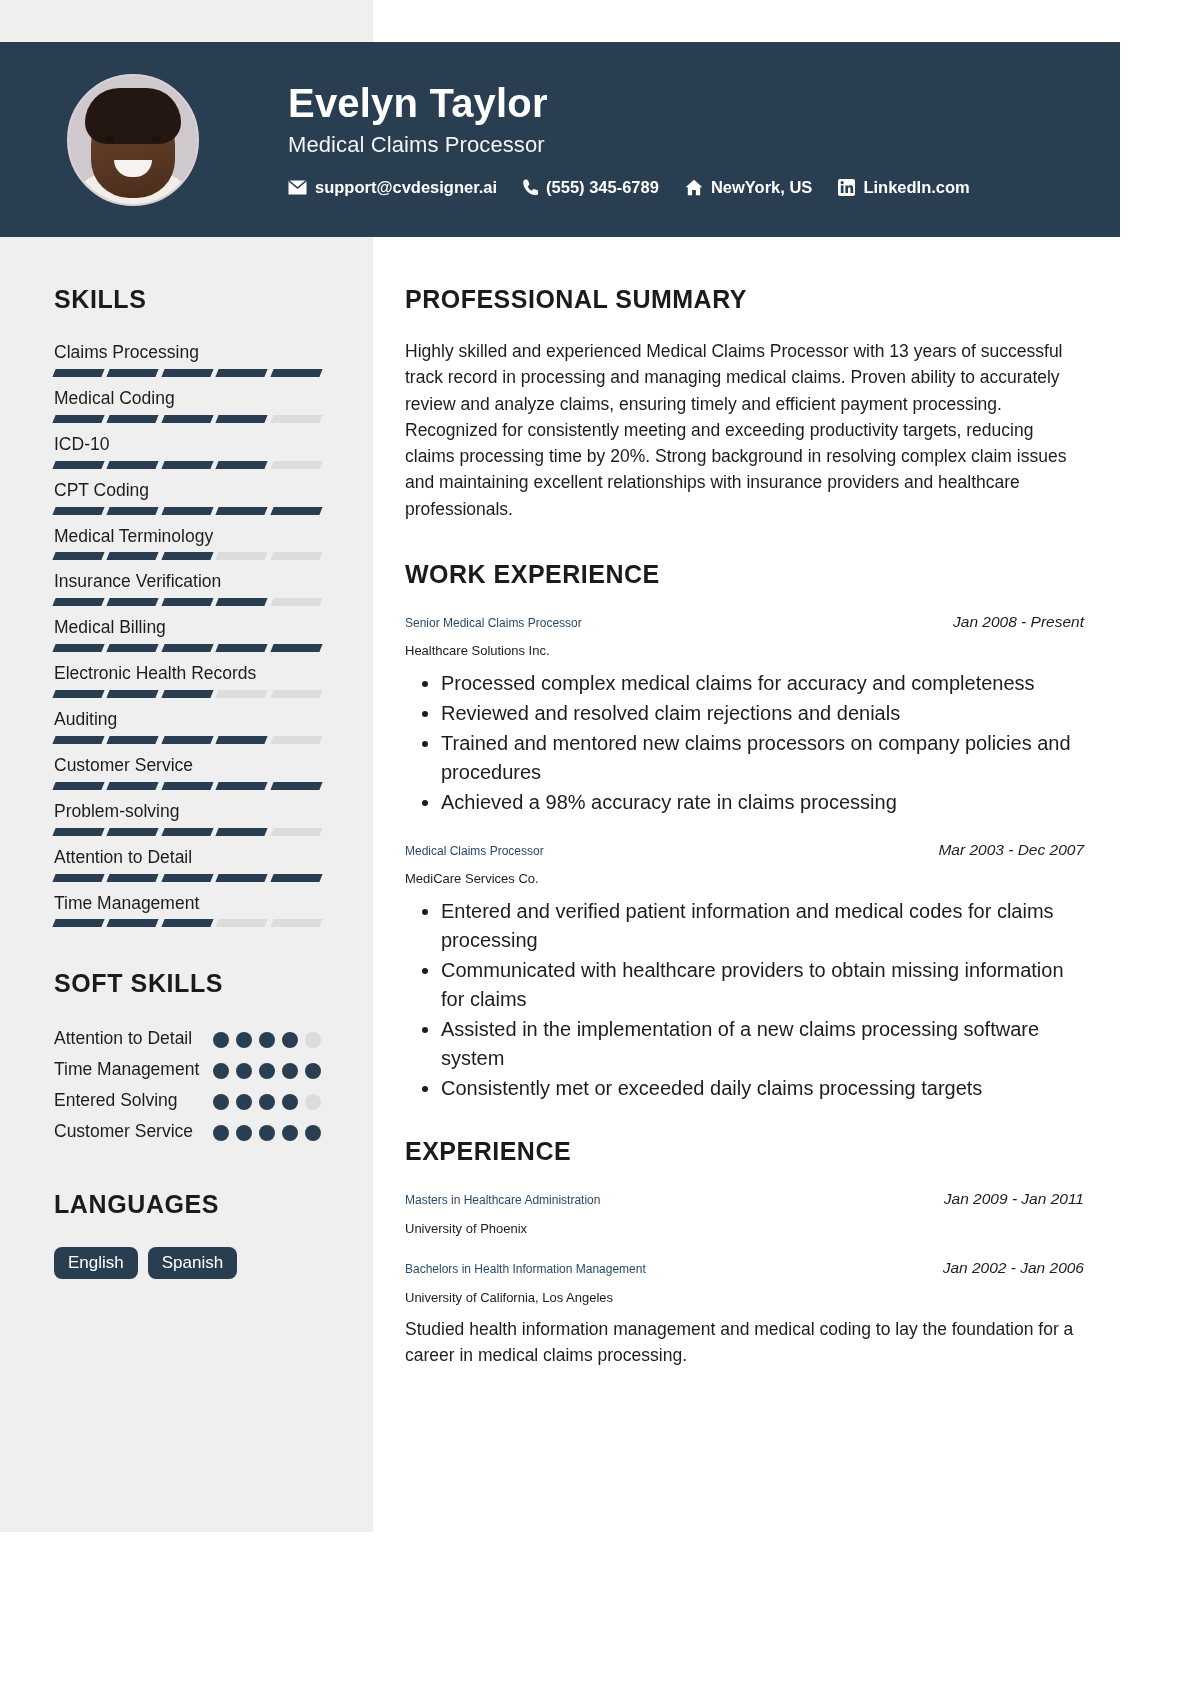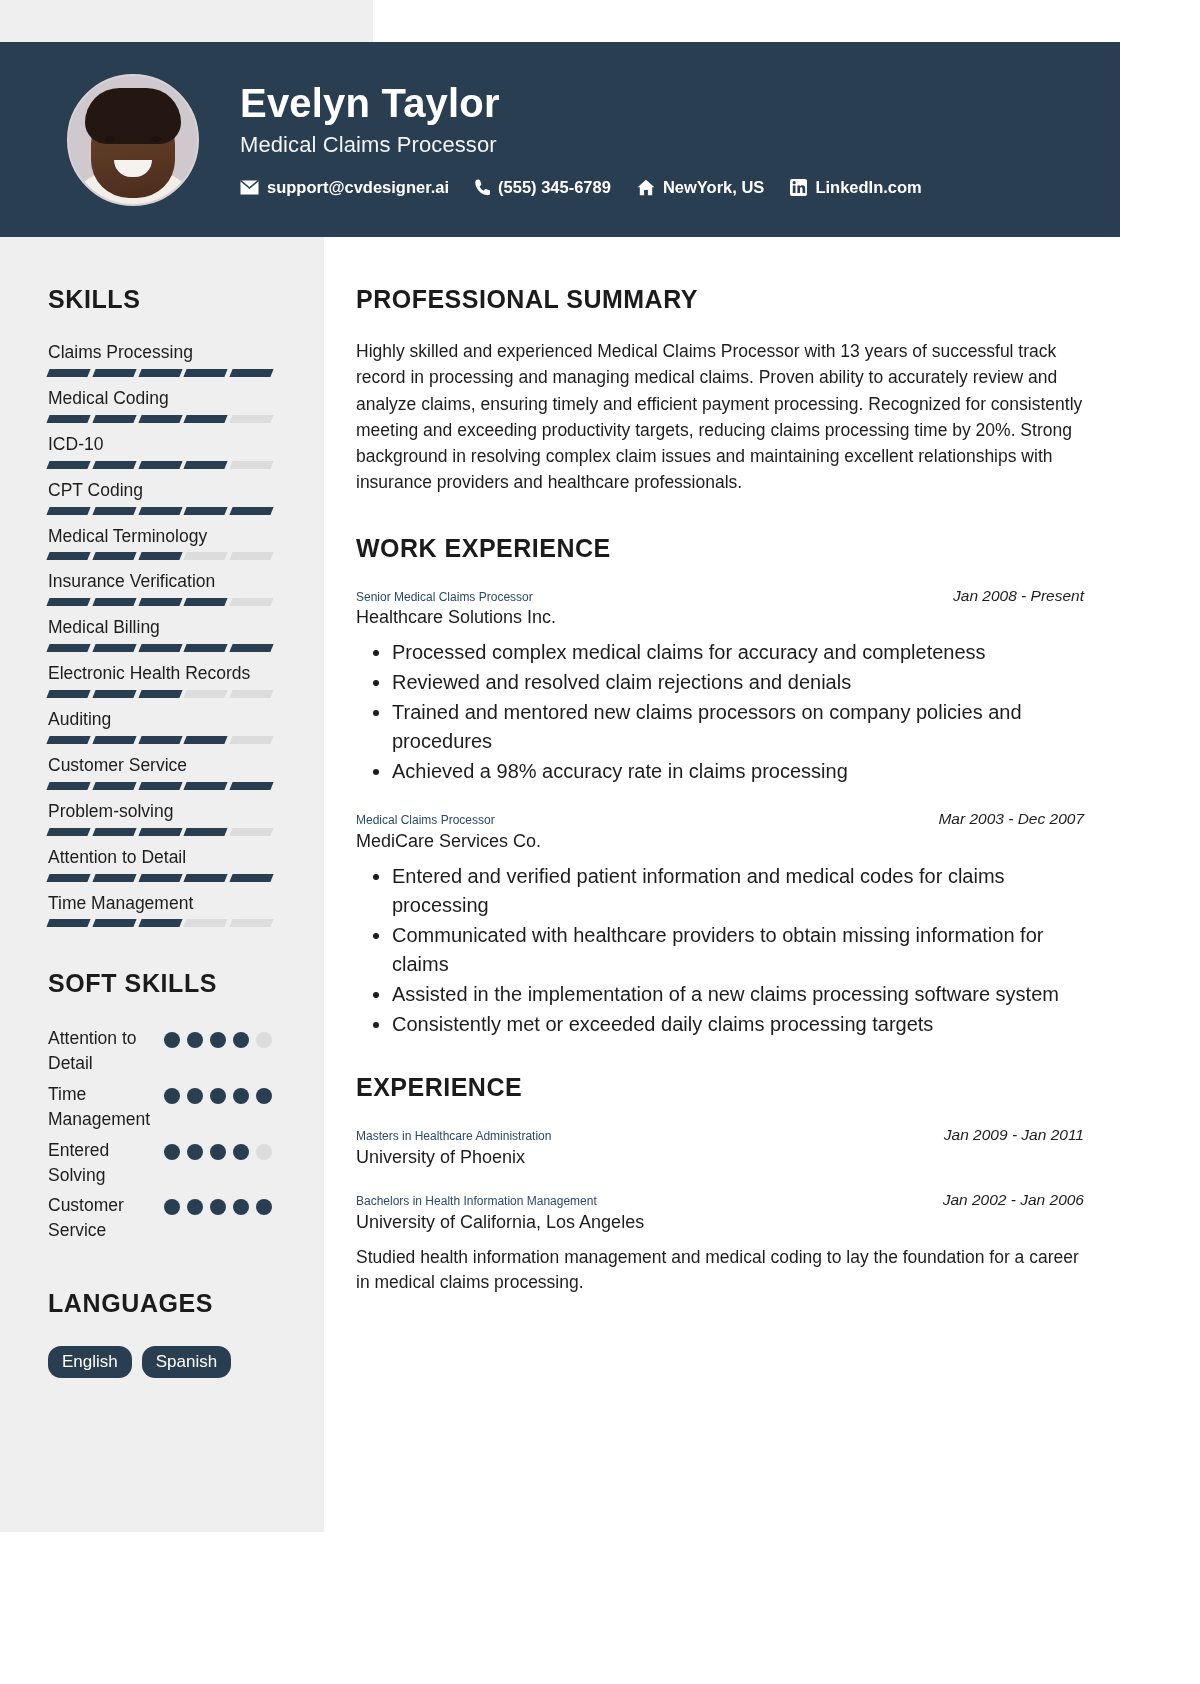--- a/index.html
+++ b/index.html
@@ -11,21 +11,21 @@
   .page { position: relative; width: 1200px; height: 1684px; background: #ffffff; overflow: hidden; }
 
   
   .top-strip { position: absolute; top: 0; left: 0; width: 1120px; height: 42px; background: #ffffff; }
   .top-strip-gray { position: absolute; top: 0; left: 0; width: 373px; height: 42px; background: #efefef; }
 
   
   .header {
     position: absolute; top: 42px; left: 0; width: 1120px; height: 195px;
     background: #2a3e52;
-    display: flex; align-items: center;
+    display: flex; align-items: center; gap: 48px;
   }
   .avatar {
     width: 132px; height: 132px; border-radius: 50%;
     margin-left: 67px; flex: 0 0 auto;
     overflow: hidden; position: relative;
     background: #cfc8cc;
     border: 2px solid #d8d2d6;
   }
   .avatar .face {
     position: absolute; left: 50%; top: 26px; transform: translateX(-50%);
@@ -66,22 +66,22 @@
   .contact-row {
     display: flex; align-items: center; margin-top: 20px; gap: 26px;
     font-size: 16.5px; color: #ffffff; font-weight: bold;
   }
   .contact-item { display: flex; align-items: center; gap: 8px; white-space: nowrap; }
   .contact-item svg { display: block; flex: 0 0 auto; }
 
   
   .body-wrap { position: absolute; top: 237px; left: 0; width: 1120px; height: 1295px; display: flex; }
   .sidebar {
-    width: 324px; background: #efefef; flex: 0 0 auto;
-    padding: 48px 0 0 0;
+    width: 373px; background: #efefef; flex: 0 0 auto;
+    padding: 48px 0 0 6px;
   }
   .sidebar-inner { padding: 0 52px 0 48px; }
   .main {
     flex: 1 1 auto; background: #ffffff;
     padding: 48px 36px 0 32px;
   }
 
   
   .side-heading {
     font-size: 25px; font-weight: bold; color: #1b1b1b;
@@ -112,34 +112,34 @@
   .soft-label { font-size: 17.5px; color: #1d1d1d; line-height: 1.42; max-width: 160px; }
   .dots { display: flex; gap: 7px; padding-top: 6px; flex: 0 0 auto; }
   .dot { width: 16px; height: 16px; border-radius: 50%; background: #dcdcdc; }
   .dot.on { background: #2a3e52; }
 
   
   .languages { margin-top: 46px; }
   .lang-badges { display: flex; gap: 10px; flex-wrap: wrap; }
   .lang-badge {
     background: #2a3e52; color: #ffffff; font-size: 17px;
-    padding: 7px 14px 8px; border-radius: 13px; line-height: 1;
+    padding: 7px 14px 8px; border-radius: 8px; line-height: 1;
   }
 
   
   .summary-text {
     font-size: 17.5px; line-height: 1.5; color: #1d1d1d;
     margin-bottom: 38px;
   }
   .section-block { margin-bottom: 34px; }
   .entry { margin-bottom: 24px; }
   .entry-head { display: flex; align-items: baseline; justify-content: space-between; gap: 16px; }
   .entry-title { font-size: 12px; font-weight: normal; color: #2a4a6b; line-height: 1.3; }
   .entry-date { font-size: 15.5px; font-style: italic; color: #1d1d1d; white-space: nowrap; flex: 0 0 auto; }
-  .entry-org { font-size: 18px; color: #1d1d1d; margin-top: 0; line-height: 1.35; }
+  .entry-org { font-size: 13px; color: #1d1d1d; margin-top: 11px; line-height: 1.35; }
   .entry-bullets { margin: 9px 0 0 0; padding-left: 36px; }
   .entry-bullets li {
     font-size: 20px; color: #1d1d1d; line-height: 1.45;
     margin-bottom: 1px;
   }
   .entry-desc { font-size: 17.5px; color: #1d1d1d; line-height: 1.45; margin-top: 11px; }
   .edu-entry { margin-bottom: 22px; }
 </style>
 </head>
 <body>

